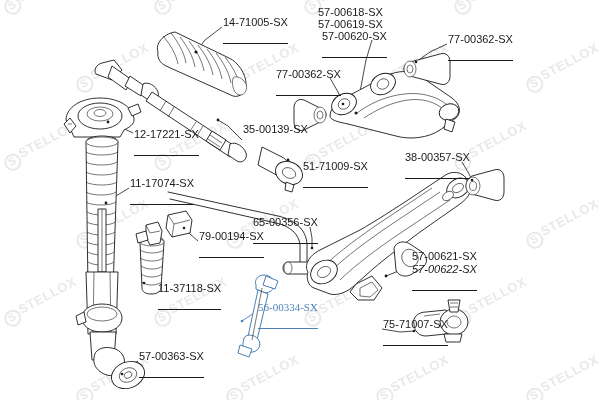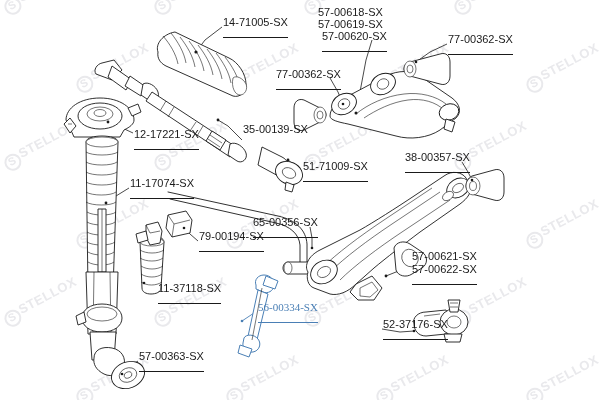--- a/index.html
+++ b/index.html
@@ -44,21 +44,21 @@
   
   #labels{position:absolute;left:0;top:0;width:600px;height:400px;z-index:3;}
   .lbl{
     position:absolute;
     font-size:11px;
     line-height:13px;
     color:#1a1a1a;
     white-space:nowrap;
     letter-spacing:0px;
   }
-  .lbl.ul{ border-bottom:1px solid #1a1a1a; padding-bottom:8px;}
+  .lbl.ul{ border-bottom:1px solid #1a1a1a; padding-bottom:14px;}
   .lbl.blue{ color:#4a7fb5; }
   .lbl.blue.ul{ border-bottom-color:#4a7fb5;font-family:Liberation Serif, serif; }
 </style>
 </head>
 <body>
 
 <div id="stage">
 
   <div id="watermarks">
       <div class="wm" style="left: 0px; top: 0px;"><span class="slogo">S</span><span>STELLOX</span></div>
@@ -359,19 +359,19 @@
       <div class="lbl ul" style="left: 276px; top: 68px;">77-00362-SX</div>
       <div class="lbl" style="left: 243px; top: 123px;">35-00139-SX</div>
       <div class="lbl ul" style="left: 134px; top: 128px;">12-17221-SX</div>
       <div class="lbl ul" style="left: 303px; top: 160px;">51-71009-SX</div>
       <div class="lbl ul" style="left: 130px; top: 177px;">11-17074-SX</div>
       <div class="lbl ul" style="left: 405px; top: 151px;">38-00357-SX</div>
       <div class="lbl ul" style="left: 253px; top: 216px;">65-00356-SX</div>
       <div class="lbl ul" style="left: 199px; top: 230px;">79-00194-SX</div>
       <div class="lbl ul" style="left: 158px; top: 282px;">11-37118-SX</div>
       <div class="lbl" style="left: 412px; top: 250px;">57-00621-SX</div>
-      <div class="lbl ul" style="left: 412px; top: 263px;">57-00622-SX</div>
+      <div class="lbl ul" style="left: 412px; top: 263px; font-style: italic;">57-00622-SX</div>
       <div class="lbl ul blue" style="left: 258px; top: 301px;">56-00334-SX</div>
-      <div class="lbl ul" style="left: 383px; top: 318px;">52-37176-SX</div>
+      <div class="lbl ul" style="left: 383px; top: 318px;">75-71007-SX</div>
       <div class="lbl ul" style="left: 139px; top: 350px;">57-00363-SX</div>
     </div>
 
 </div>
 
 </body></html>

